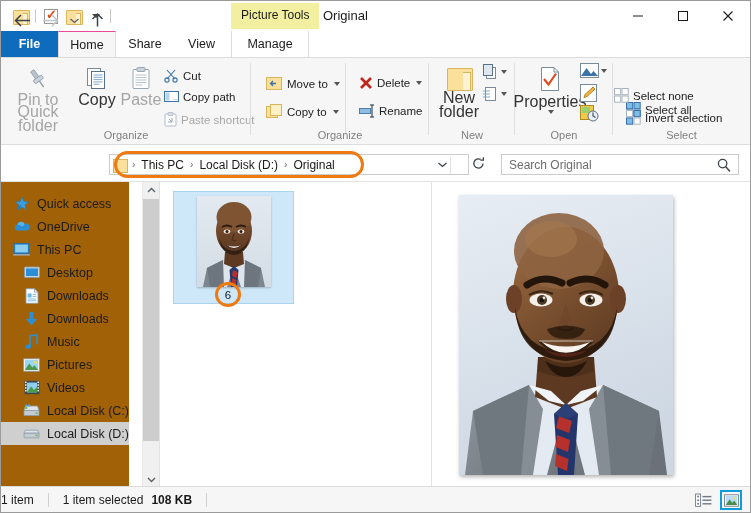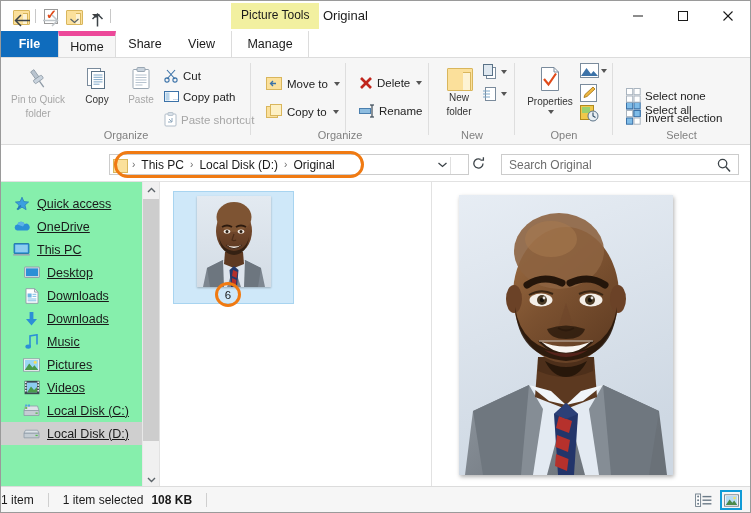--- a/index.html
+++ b/index.html
@@ -81,42 +81,42 @@
   .tabstrip {
     position: absolute; left: 0; top: 30px; width: 749px; height: 26px;
     background: #ffffff;
   }
   .tab {
     position: absolute; top: 0; height: 26px;
     display: flex; align-items: center; justify-content: center;
     font-size: 12.5px; color: #1a1a1a;
   }
   .tab-file { left: 0; width: 57px; background: #0f6cbd; color: #ffffff; font-weight: bold; }
-  .tab-home { left: 57px; width: 58px; background: #f6f6f6; border-top: 5px solid #ec4899; border-left: 1px solid #dcdcdc; border-right: 1px solid #dcdcdc;}
+  .tab-home { left: 57px; width: 58px; background: #f6f6f6; border-top: 1px solid #ec4899; border-left: 1px solid #dcdcdc; border-right: 1px solid #dcdcdc;}
   .tab-share { left: 115px; width: 58px; }
   .tab-view { left: 173px; width: 55px; }
   .tab-manage { left: 230px; width: 78px; border-left: 1px solid #dcdcdc; border-right: 1px solid #dcdcdc; }
 
   
   .ribbon {
     position: absolute; left: 0; top: 56px; width: 749px; height: 88px;
     background: #f6f6f6;
     border-top: 1px solid #dcdcdc;
     border-bottom: 1px solid #dcdcdc;
   }
   .rgroup { position: absolute; top: 0; height: 87px; }
   .rgroup-sep { position: absolute; top: 5px; width: 1px; height: 72px; background: #dedede; }
   .rgroup-label {
     position: absolute; bottom: 4px; width: 100%; text-align: center;
     font-size: 11px; color: #808080;
   }
 
   .big-btn {
     position: absolute; display: flex; flex-direction: column; align-items: center;
-    text-align: center; font-size: 10px; color: #333;
+    text-align: center; font-size: 16px; color: #333;
   }
   .big-btn .lbl { line-height: 12px; margin-top: 2px; }
   .big-btn.dim { color: #a6a6a6; }
 
   .sm-btn {
     position: absolute; display: flex; align-items: center; gap: 4px;
     font-size: 11.5px; color: #222; white-space: nowrap;
   }
   .sm-btn.dim { color: #a6a6a6; }
   .caret-sm { width: 0; height: 0; border-left: 3.5px solid transparent; border-right: 3.5px solid transparent; border-top: 4px solid #555; margin-left: 2px; }
@@ -171,24 +171,23 @@
   }
 
   
   .body-area {
     position: absolute; left: 0; top: 180px; width: 749px; height: 306px;
     background: #ffffff; border-top: 1px solid #e2e2e2;
   }
 
   
   .navpane {
-    position: absolute; left: 0; top: 0; width: 141px; height: 306px;
-    background: #86efac;
+    position: absolute; left: 0; top: 0; width: 128px; height: 306px;
+    background: #a16207;
     padding-top: 10px;
-    text-decoration: underline;
   }
   .nav-item {
     height: 23px; display: flex; align-items: center; gap: 7px;
     padding-left: 12px; font-size: 12.5px; color: #1a1a1a;
   }
   .nav-item.indent { padding-left: 22px; }
   .nav-item.selected { background: #cfcfcf; }
   .nav-icon { width: 17px; height: 16px; flex: 0 0 auto; display:flex; align-items:center; justify-content:center;}
 
   
@@ -549,21 +548,21 @@
           <svg width="15" height="15" viewBox="0 0 15 15">
             <rect x="0.5" y="0.5" width="6.2" height="6.2" fill="#7fbce8" stroke="#3b72a8" stroke-width="1"></rect>
             <rect x="8" y="0.5" width="6.2" height="6.2" fill="#7fbce8" stroke="#3b72a8" stroke-width="1"></rect>
             <rect x="0.5" y="8" width="6.2" height="6.2" fill="#7fbce8" stroke="#3b72a8" stroke-width="1"></rect>
             <rect x="8" y="8" width="6.2" height="6.2" fill="#7fbce8" stroke="#3b72a8" stroke-width="1"></rect>
           </svg>
         </span>
         <span>Select all</span>
       </div>
 
-      <div class="sm-btn" style="left:13px; top:30px;">
+      <div class="sm-btn" style="left:1px; top:30px;">
         <span class="ico" style="width:15px;height:15px">
           <svg width="15" height="15" viewBox="0 0 15 15">
             <rect x="0.5" y="0.5" width="6.2" height="6.2" fill="#fff" stroke="#a9b4bf" stroke-width="1"></rect>
             <rect x="8" y="0.5" width="6.2" height="6.2" fill="#fff" stroke="#a9b4bf" stroke-width="1"></rect>
             <rect x="0.5" y="8" width="6.2" height="6.2" fill="#fff" stroke="#a9b4bf" stroke-width="1"></rect>
             <rect x="8" y="8" width="6.2" height="6.2" fill="#fff" stroke="#a9b4bf" stroke-width="1"></rect>
           </svg>
         </span>
         <span>Select none</span>
       </div>

